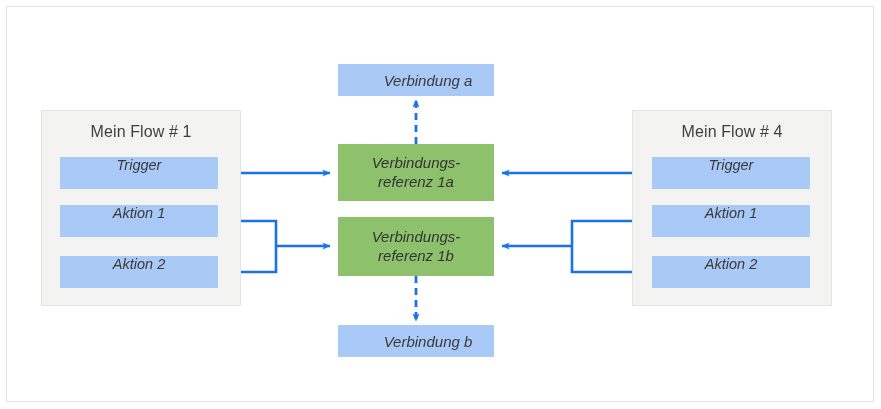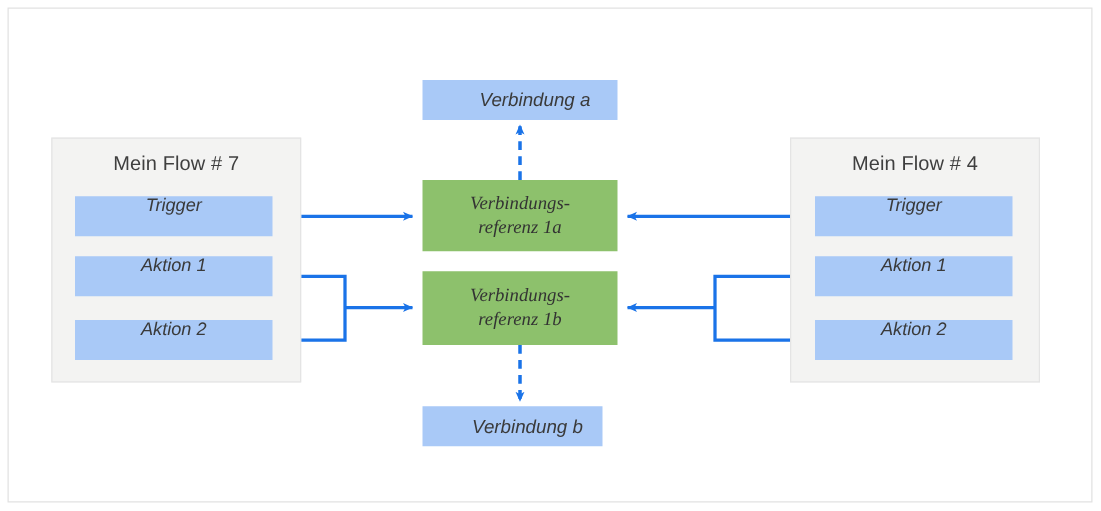--- a/index.html
+++ b/index.html
@@ -77,21 +77,21 @@
     color: #333333;
     font-style: italic;
     font-size: 15px;
     line-height: 1.25;
     text-align: center;
     display: flex;
     align-items: center;
     justify-content: center;
     box-sizing: border-box;
   }
-  .ref-box span { display: block; white-space: pre-line; font-family: Liberation Serif, serif; }
+  .ref-box span { display: block; white-space: pre-line; }
 
   .conn-box {
     position: absolute;
     background: #a9c9f7;
     color: #3a3a3a;
     font-style: italic;
     font-size: 15px;
     display: flex;
     align-items: center;
     justify-content: center;
@@ -143,21 +143,21 @@
     <g>
       <path d="M416,144 L416,100" stroke="#1a73e8" stroke-width="2.8" fill="none" stroke-dasharray="7 5" marker-end="url(#arrowU)"></path>
     </g>
 
     <g>
       <path d="M416,276 L416,321" stroke="#1a73e8" stroke-width="2.8" fill="none" stroke-dasharray="7 5" marker-end="url(#arrowD)"></path>
     </g>
   </svg>
 
   <div class="group-box" style="left:41px; top:110px; width:200px; height:196px;">
-    <div class="group-title">Mein Flow # 7</div>
+    <div class="group-title">Mein Flow # 1</div>
   </div>
 
   <div class="step-box" style="left:60px; top:157px; width:158px; height:32px;">
     <span>Trigger</span>
   </div>
 
   <div class="step-box" style="left:60px; top:205px; width:158px; height:32px;">
     <span>Aktion 1</span>
   </div>
 
@@ -188,17 +188,17 @@
 
   <div class="ref-box" style="left:338px; top:217px; width:156px; height:59px;">
     <span>Verbindungs-
 referenz 1b</span>
   </div>
 
   <div class="conn-box" style="left:338px; top:64px; width:156px; height:32px;">
     <span>Verbindung a</span>
   </div>
 
-  <div class="conn-box" style="left:338px; top:325px; width:144px; height:32px;">
+  <div class="conn-box" style="left:338px; top:325px; width:156px; height:32px;">
     <span>Verbindung b</span>
   </div>
 
 </div>
 
 </body></html>

